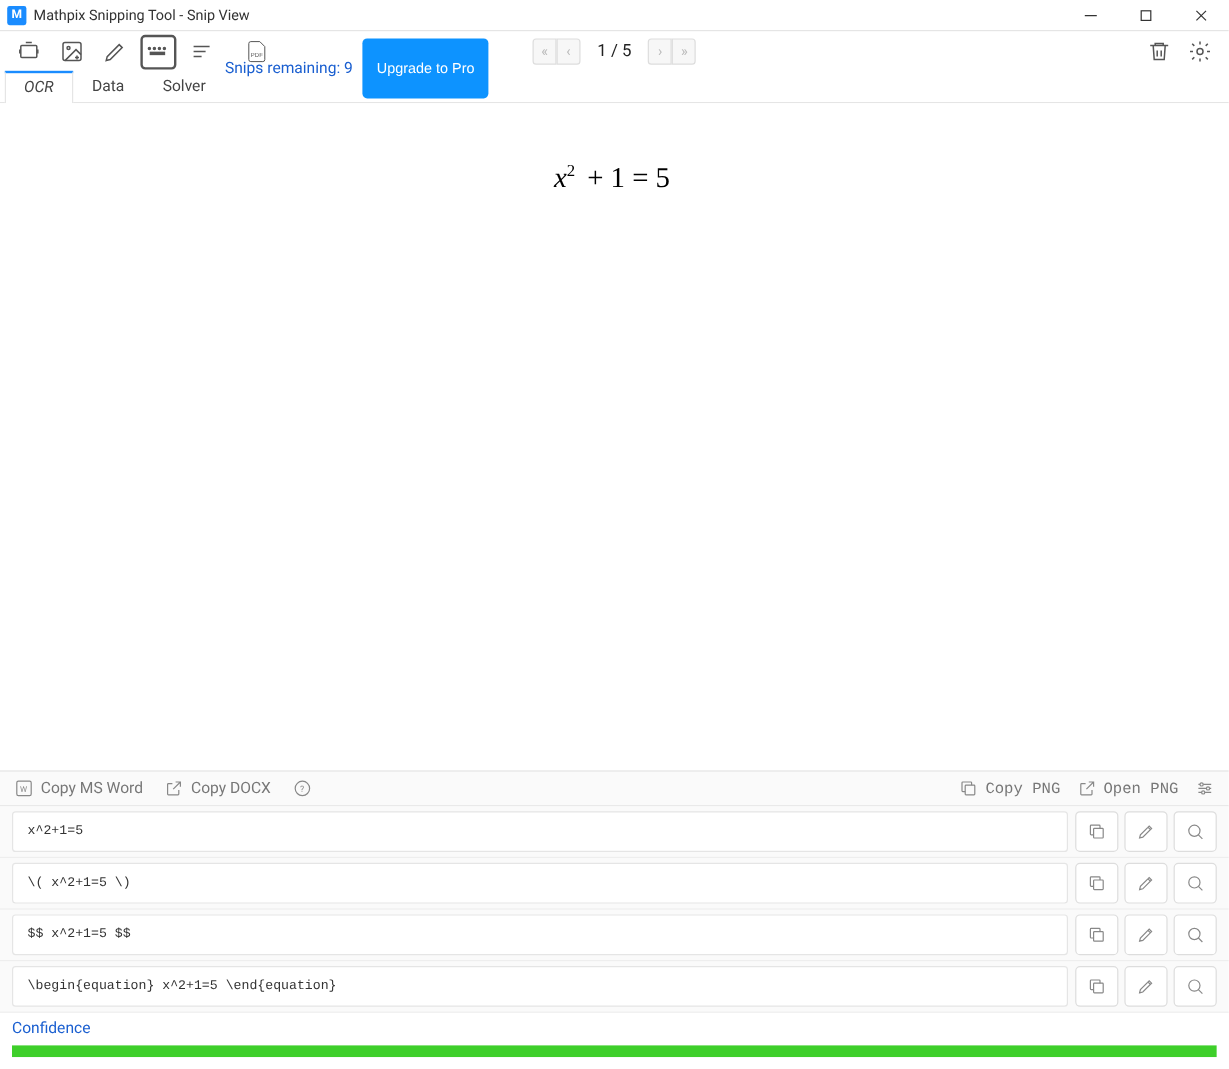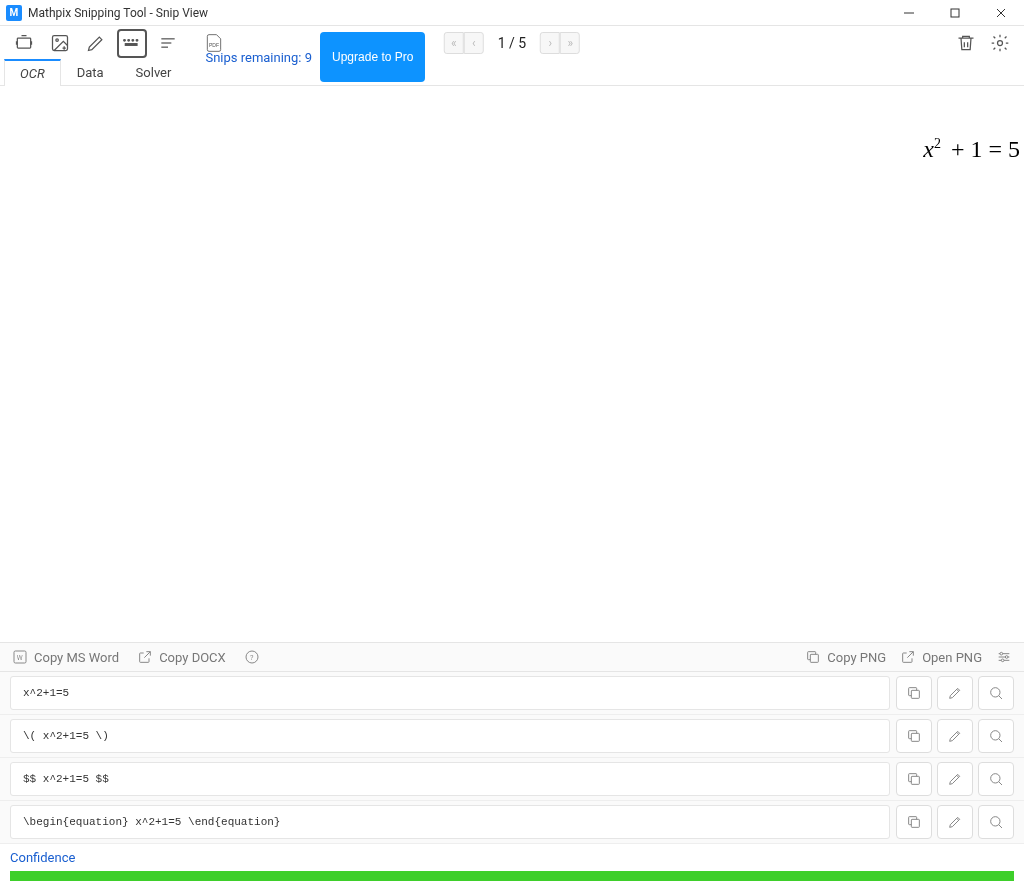--- a/index.html
+++ b/index.html
@@ -27,34 +27,34 @@
 .pager-btn:first-child { border-radius: 3px 0 0 3px; }
 .pager-btn:last-child { border-radius: 0 3px 3px 0; }
 .page-indicator { font-size: 14px; color: #222; }
 
 .right-tools { margin-left: auto; display: flex; gap: 6px; }
 
 
 .tabs-row { height: 26px; display: flex; align-items: flex-end; padding-left: 4px; border-bottom: 1px solid #e5e5e5; gap: 0; }
 .tab { padding: 5px 15px; font-size: 13px; color: #444; cursor: pointer; border: 1px solid transparent; border-bottom: none; }
 .tab.active { border-color: #e5e5e5; border-top: 2px solid #1a8cff; background: #fff; margin-bottom: -1px; font-style: italic; }
-.snips-info { margin-left: 18px; color: #1a5fd0; font-size: 13px; display: flex; align-items: center; gap: 8px; padding-bottom: 3px; }
+.snips-info { color: #1a5fd0; font-size: 13px; display: flex; align-items: center; gap: 8px; padding-bottom: 3px; }
 .upgrade-btn { background: #0d93ff; color: #fff; border: none; border-radius: 4px; padding: 18px 12px; font-size: 12px; cursor: pointer; }
 
 
-.preview { flex: 1; display: flex; align-items: flex-start; justify-content: flex-end; padding-top: 50px; background: #fff; overflow: hidden; }
+.preview { flex: 1; display: flex; align-items: flex-start; justify-content: center; padding-top: 50px; background: #fff; overflow: hidden; }
 .equation { font-family: "Cambria Math", "STIX", serif; font-size: 24px; color: #000; font-style: italic; }
 .equation sup { font-size: 14px; vertical-align: super; font-style: normal; }
 .equation .op { font-style: normal; padding: 0 4px; }
 
 
 .mid-bar { height: 30px; border-top: 1px solid #e5e5e5; border-bottom: 1px solid #e5e5e5; background: #fafafa; display: flex; align-items: center; padding: 0 12px; gap: 18px; color: #777; font-size: 13px; }
 .mid-link { display: flex; align-items: center; gap: 6px; cursor: pointer; }
 .mid-link svg { width: 16px; height: 16px; stroke: #888; fill: none; stroke-width: 1.5; }
-.mid-bar .right { margin-left: auto; display: flex; gap: 14px; align-items: center; }
+.mid-bar .right { margin-left: auto; display: flex; gap: 14px; align-items: center; font-family: Liberation Mono, monospace; }
 
 
 .outputs { background: #fafafa; }
 .output-row { display: flex; align-items: flex-end; border-bottom: 1px solid #eee; }
 .output-text { flex: 1; background: #fff; border: 1px solid #e5e5e5; border-radius: 3px; margin: 4px 6px 4px 10px; padding: 10px 12px; font-family: "Courier New", monospace; font-size: 11px; color: #333; }
 .output-actions { display: flex; gap: 5px; padding: 4px 10px 4px 0; align-items: center; }
 .out-btn { width: 36px; height: 34px; border: 1px solid #ddd; border-radius: 4px; background: #fff; display: flex; align-items: center; justify-content: center; cursor: pointer; color: #888; }
 .out-btn svg { width: 16px; height: 16px; stroke: #888; fill: none; stroke-width: 1.5; }
 
 

